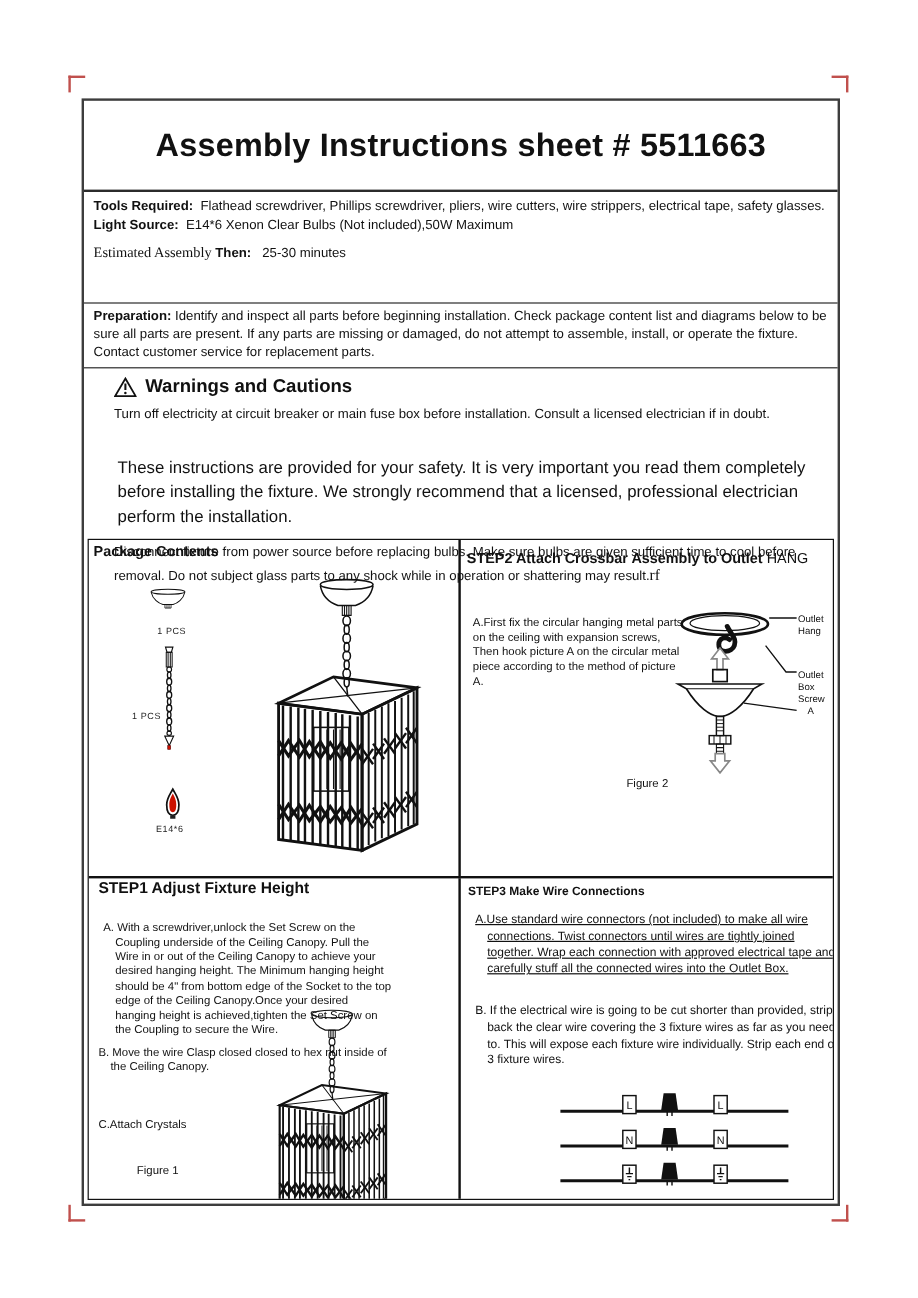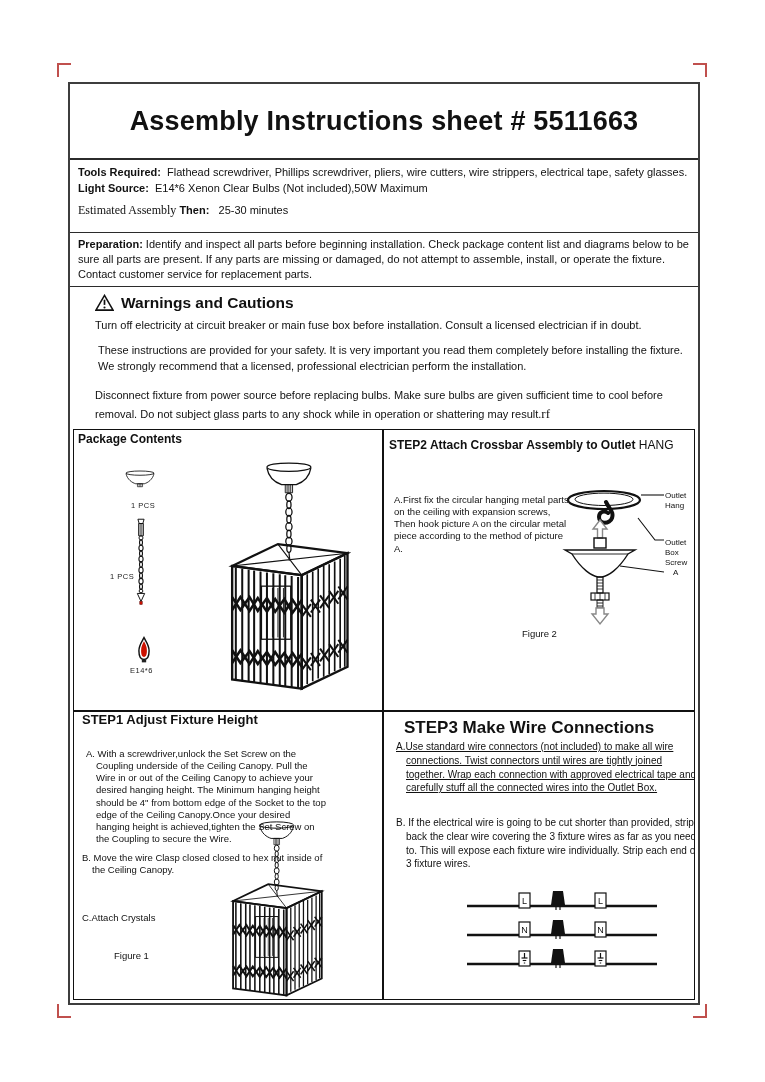--- a/index.html
+++ b/index.html
@@ -12,35 +12,35 @@
   .crop.tl { left:57px; top:63px;  border-left:2px solid #c0504d; border-top:2px solid #c0504d; }
   .crop.tr { left:693px; top:63px; border-right:2px solid #c0504d; border-top:2px solid #c0504d; }
   .crop.bl { left:57px; top:1004px; border-left:2px solid #c0504d; border-bottom:2px solid #c0504d; }
   .crop.br { left:693px; top:1004px; border-right:2px solid #c0504d; border-bottom:2px solid #c0504d; }
 
   .sheet { position:absolute; left:68px; top:82px; width:632px; height:923px; border:2px solid #3d3d3d; background:#fff; display:flex; flex-direction:column; }
 
   .sec-title { height:76px; border-bottom:2px solid #2b2b2b; display:flex; align-items:center; justify-content:center; }
   .sec-title h1 { font-size:27px; font-weight:bold; letter-spacing:0.2px; }
 
-  .sec-info { height:73px; padding:5px 8px 0 8px; border-bottom:1.5px solid #2b2b2b; }
+  .sec-info { height:93px; padding:5px 8px 0 8px; border-bottom:1.5px solid #2b2b2b; }
   .sec-info p { font-size:11px; line-height:1.42; }
   .sec-info .tools { text-align:justify; }
   .sec-info .time { margin-top:6px; }
   .lbl { font-weight:bold; }
   .serif { font-family:"Liberation Serif", serif; font-size:12px; }
 
   .sec-prep { height:54px; padding:4px 8px 0 8px; border-bottom:1.5px solid #2b2b2b; }
   .sec-prep p { font-size:11px; line-height:1.35; }
 
   .sec-warn { height:142px; padding:7px 8px 0 25px; }
   .warn-head { display:flex; align-items:center; gap:7px; }
   .warn-head h2 { font-size:15.5px; font-weight:bold; }
   .sec-warn .p1 { margin-top:7px; font-size:11px; }
-  .sec-warn .p2 { margin-top:12px; margin-left:3px; max-width:596px; font-size:11px; line-height:1.45; }
+  .sec-warn .p2 { margin-top:28px; margin-left:3px; max-width:596px; font-size:14px; line-height:1.45; }
   .sec-warn .p3 { margin-top:12px; max-width:602px; font-size:11px; line-height:1.6; }
   .rf-suffix { font-family:"Liberation Serif", serif; font-size:13px; }
 
   .grid { flex:1; margin:0 3px 3px 3px; border:1.5px solid #111; display:grid; grid-template-columns:310px 1fr; grid-template-rows:282px 1fr; }
   .cell { position:relative; overflow:hidden; }
   .cell-tl { border-right:2px solid #111; border-bottom:2px solid #111; }
   .cell-tr { border-bottom:2px solid #111; }
   .cell-bl { border-right:2px solid #111; }
 
   .panel-head { font-size:12px; font-weight:bold; }
@@ -225,21 +225,21 @@
         <p class="small-note hang abs" style="left:12px; top:36px; width:240px;">A. With a screwdriver,unlock the Set Screw on the Coupling underside of the Ceiling Canopy. Pull the Wire in or out of the Ceiling Canopy to achieve your desired hanging height. The Minimum hanging height should be 4" from bottom edge of the Socket to the top edge  of the Ceiling Canopy.Once your desired hanging height is achieved,tighten the Set Screw on the Coupling to secure the Wire.</p>
         <p class="small-note hang abs" style="left:8px; top:140px; width:256px;">B. Move the wire Clasp closed closed to hex nut inside of the Ceiling Canopy.</p>
         <p class="small-note abs" style="left:8px; top:172px;margin-top:28px;">C.Attach Crystals</p>
         <div class="fig-cap abs" style="left:40px; top:238px;">Figure 1</div>
         <svg class="abs" style="left:142px; top:106px;" width="120" height="183" viewBox="0 0 170 260">
           <use href="#cage-fixture"></use>
         </svg>
       </div>
 
       <div class="cell">
-        <div class="panel-head abs" style="left:20px; top:6px; font-size:17px;">STEP3 Make Wire Connections</div>
+        <div class="panel-head abs" style="left:6px; top:6px; font-size:10px;">STEP3 Make Wire Connections</div>
         <p class="step3-text hang abs" style="left:12px; top:28px; width:300px;text-decoration:underline;">A.Use standard wire connectors (not included) to make all wire connections. Twist connectors until wires are tightly joined together. Wrap each connection with approved electrical tape and carefully stuff all the connected wires into the Outlet Box.</p>
         <p class="step3-text hang abs" style="left:12px; top:104px; width:306px;">B. If the electrical wire is going to be cut shorter than provided, strip back the clear wire covering the 3 fixture wires as far as you need to. This will expose each fixture wire individually. Strip each end of 3 fixture wires.</p>
 
         <svg class="abs" style="left:78px; top:178px;" width="200" height="88" viewBox="0 0 200 88">
 
           <line x1="5" y1="16" x2="195" y2="16" stroke="#111" stroke-width="2.4"></line>
           <rect x="57" y="3" width="11" height="15" fill="#fff" stroke="#111" stroke-width="1.2"></rect>
           <text x="62.5" y="14" font-size="9" text-anchor="middle" fill="#111" font-family="Liberation Sans, sans-serif">L</text>
           <rect x="133" y="3" width="11" height="15" fill="#fff" stroke="#111" stroke-width="1.2"></rect>
           <text x="138.5" y="14" font-size="9" text-anchor="middle" fill="#111" font-family="Liberation Sans, sans-serif">L</text>

